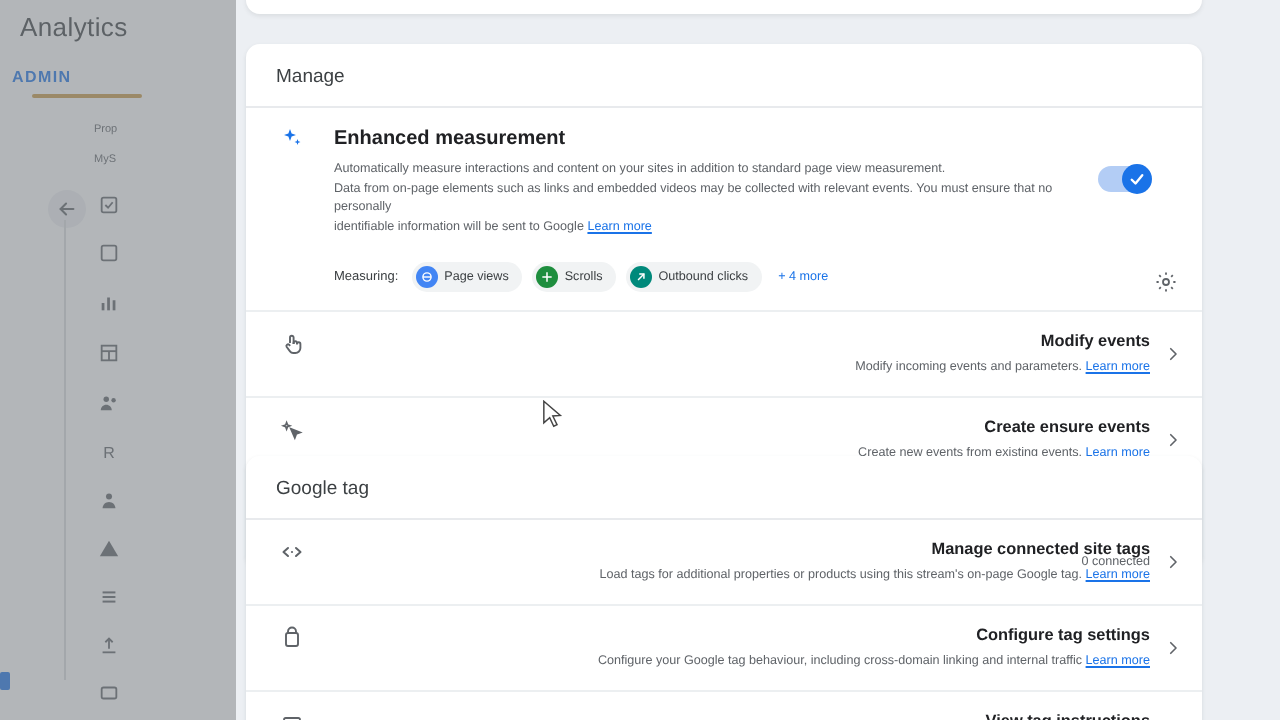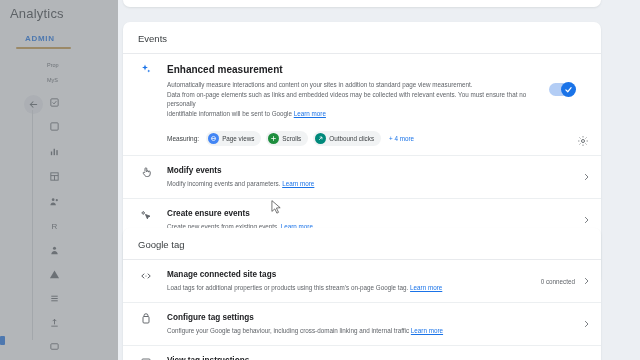--- a/index.html
+++ b/index.html
@@ -14,21 +14,21 @@
   
   #left-rail {
     position: absolute; left: 0; top: 0; width: 128px; height: 360px;
     background: #ffffff;
   }
   .ga-brand {
     position: absolute; left: 10px; top: 6px;
     font-size: 13px; color: #3c4043; letter-spacing: .2px;
   }
   .admin-tab {
-    position: absolute; left: 25px; top: 34px;
+    position: absolute; left: 6px; top: 34px;
     font-size: 8px; font-weight: bold; color: #1a73e8; letter-spacing: .7px;
   }
   .admin-underline {
     position: absolute; left: 16px; top: 47px; width: 55px; height: 2px;
     background: #c99a45; border-radius: 2px;
   }
   .rail-prop {
     position: absolute; left: 47px; font-size: 5.5px; color: #5f6368;
     white-space: nowrap;
   }
@@ -74,20 +74,21 @@
   .card-title {
     font-size: 9.5px; color: #3c4043; padding: 11px 0 9px 15px;
     border-bottom: 1px solid #e8eaed;
   }
 
   .row {
     position: relative;
     display: flex; align-items: flex-start;
     padding: 9px 26px 9px 15px;
     border-bottom: 1px solid #eceff1;
+    text-align: right;
   }
   .row:last-child { border-bottom: none; }
   .row.hovered { background: #f1f3f4; }
   .row-icon {
     width: 16px; flex: 0 0 16px; color: #5f6368;
     display: flex; align-items: flex-start; justify-content: center;
     padding-top: 1px;
   }
   .row-icon svg { width: 12px; height: 12px; }
   .row-body { flex: 1 1 auto; padding-left: 13px; }
@@ -248,21 +249,21 @@
     </div>
     <div class="rail-blue-dot"></div>
   </div>
   <div id="dim"></div>
 
   <div id="main">
 
     <div class="top-stub"></div>
 
     <div class="card" style="top:22px">
-      <div class="card-title">Events</div>
+      <div class="card-title">Manage</div>
 
       <div class="em-head">
         <div class="em-icon">
           <svg viewBox="0 0 24 24" fill="currentColor">
             <path d="M10 3l1.6 4.4L16 9l-4.4 1.6L10 15l-1.6-4.4L4 9l4.4-1.6z"></path>
             <path d="M17.5 13l.8 2.2 2.2.8-2.2.8-.8 2.2-.8-2.2-2.2-.8 2.2-.8z"></path>
           </svg>
         </div>
         <div class="em-title">Enhanced measurement</div>
       </div>

